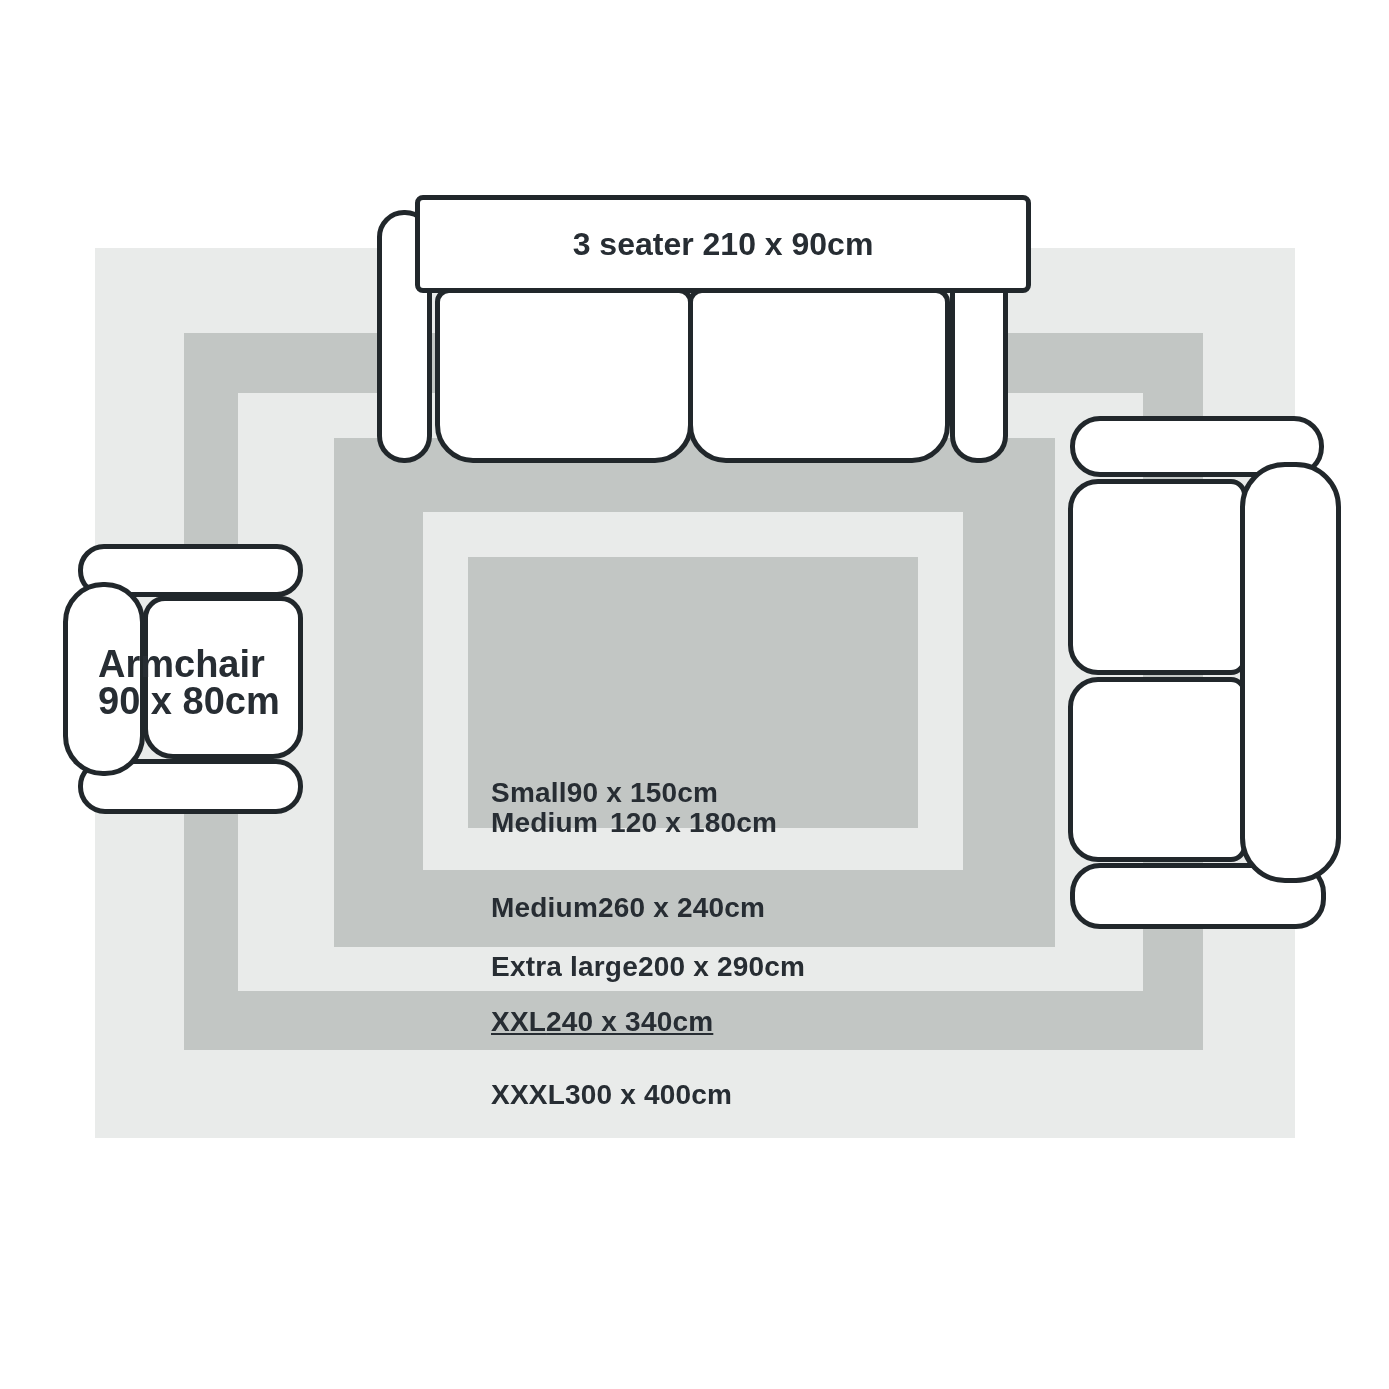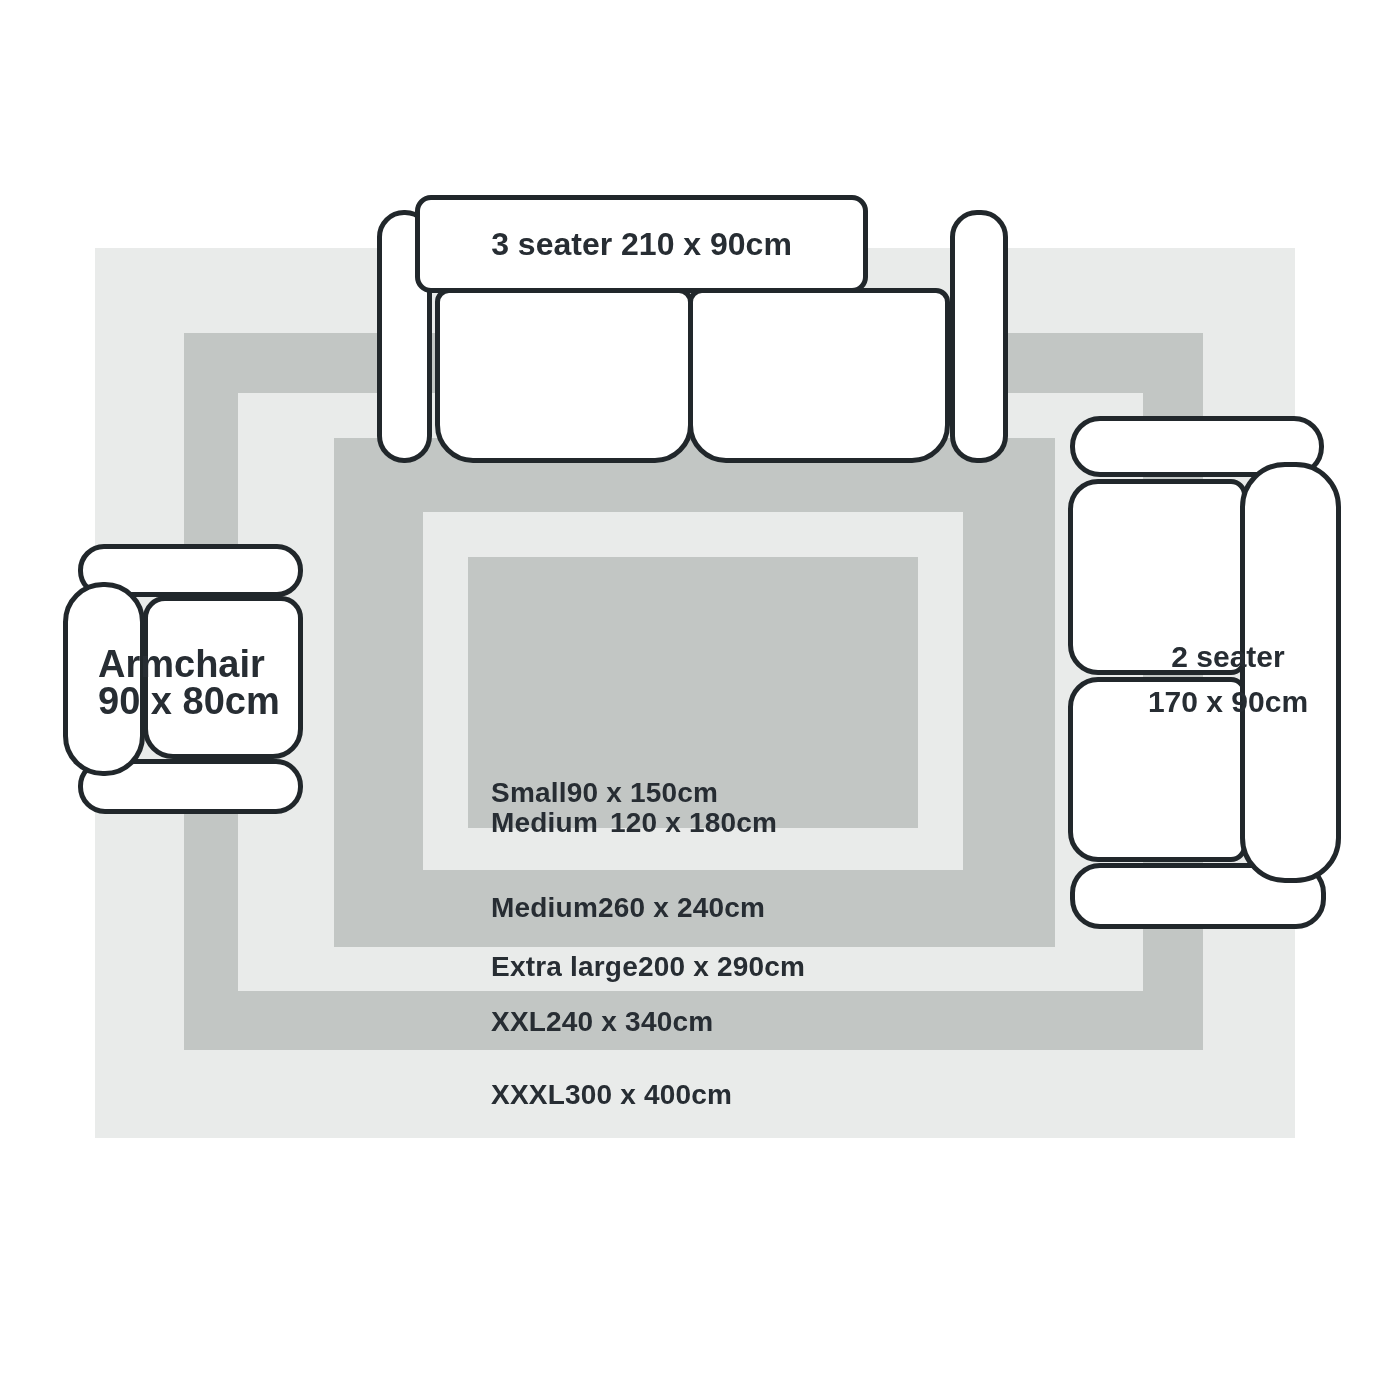--- a/index.html
+++ b/index.html
@@ -30,38 +30,38 @@
   .rug-small {left:468px; top:557px; width:450px;  height:271px;}
 
   
   .size-row{
     position:absolute;left:491px;width:409px;height:40px;
     display:flex;justify-content:flex-start;align-items:center;
     z-index:5;color:var(--text);
     font-size:28px;font-weight:bold;letter-spacing:0.2px;
   }
   .row-0{top:773px;} .row-1{top:803px;gap:12px;} .row-2{top:888px;}
-  .row-3{top:947px;} .row-4{top:1002px;} .row-5{top:1075px;}
+  .row-3{top:947px;} .row-4{top:1002px;text-decoration:underline;} .row-5{top:1075px;}
 
   
   .piece{
     position:absolute;box-sizing:border-box;
     background:var(--furniture-fill);
     border:5px solid var(--outline);
   }
   .z1{z-index:11;} .z2{z-index:12;} .z3{z-index:13;}
   .furn-label{
     position:absolute;z-index:14;color:var(--text);
     font-weight:bold;white-space:nowrap;
   }
 
   
   .s3-arm-left {left:377px;top:210px;width:55px;height:253px;border-radius:27px;}
   .s3-arm-right{left:950px;top:210px;width:58px;height:253px;border-radius:27px;}
-  .s3-back{left:415px;top:195px;width:453px;height:98px;border-radius:16px;
+  .s3-back{left:415px;top:195px;width:616px;height:98px;border-radius:8px;
            display:flex;align-items:center;justify-content:center;}
   .s3-seat-left {left:435px;top:288px;width:258px;height:175px;border-radius:14px 14px 38px 38px;}
   .s3-seat-right{left:688px;top:288px;width:262px;height:175px;border-radius:14px 14px 38px 38px;}
   .s3-label{position:static;z-index:auto;font-size:32px;}
 
   
   .s2-arm-top   {left:1070px;top:416px;width:254px;height:61px;border-radius:30px;}
   .s2-arm-bottom{left:1070px;top:863px;width:256px;height:66px;border-radius:30px;}
   .s2-back{left:1240px;top:462px;width:101px;height:421px;border-radius:45px;}
   .s2-seat-top   {left:1068px;top:479px;width:179px;height:196px;border-radius:30px 16px 16px 30px;}
@@ -120,24 +120,20 @@
   <div class="piece z2 s3-seat-right"></div>
   <div class="piece z3 s3-back">
     <span class="furn-label s3-label">3 seater 210 x 90cm</span>
   </div>
 
   <div class="piece z1 s2-arm-top"></div>
   <div class="piece z1 s2-arm-bottom"></div>
   <div class="piece z2 s2-seat-top"></div>
   <div class="piece z2 s2-seat-bottom"></div>
   <div class="piece z3 s2-back"></div>
-  <div class="furn-label s2-label">
-    <div>2 seater</div>
-    <div>170 x 90cm</div>
-  </div>
 
   <div class="piece z1 ac-arm-top"></div>
   <div class="piece z1 ac-arm-bottom"></div>
   <div class="piece z2 ac-seat"></div>
   <div class="piece z3 ac-back"></div>
   <div class="furn-label ac-label">
     <div>Armchair</div>
     <div>90 x 80cm</div>
   </div>
 

